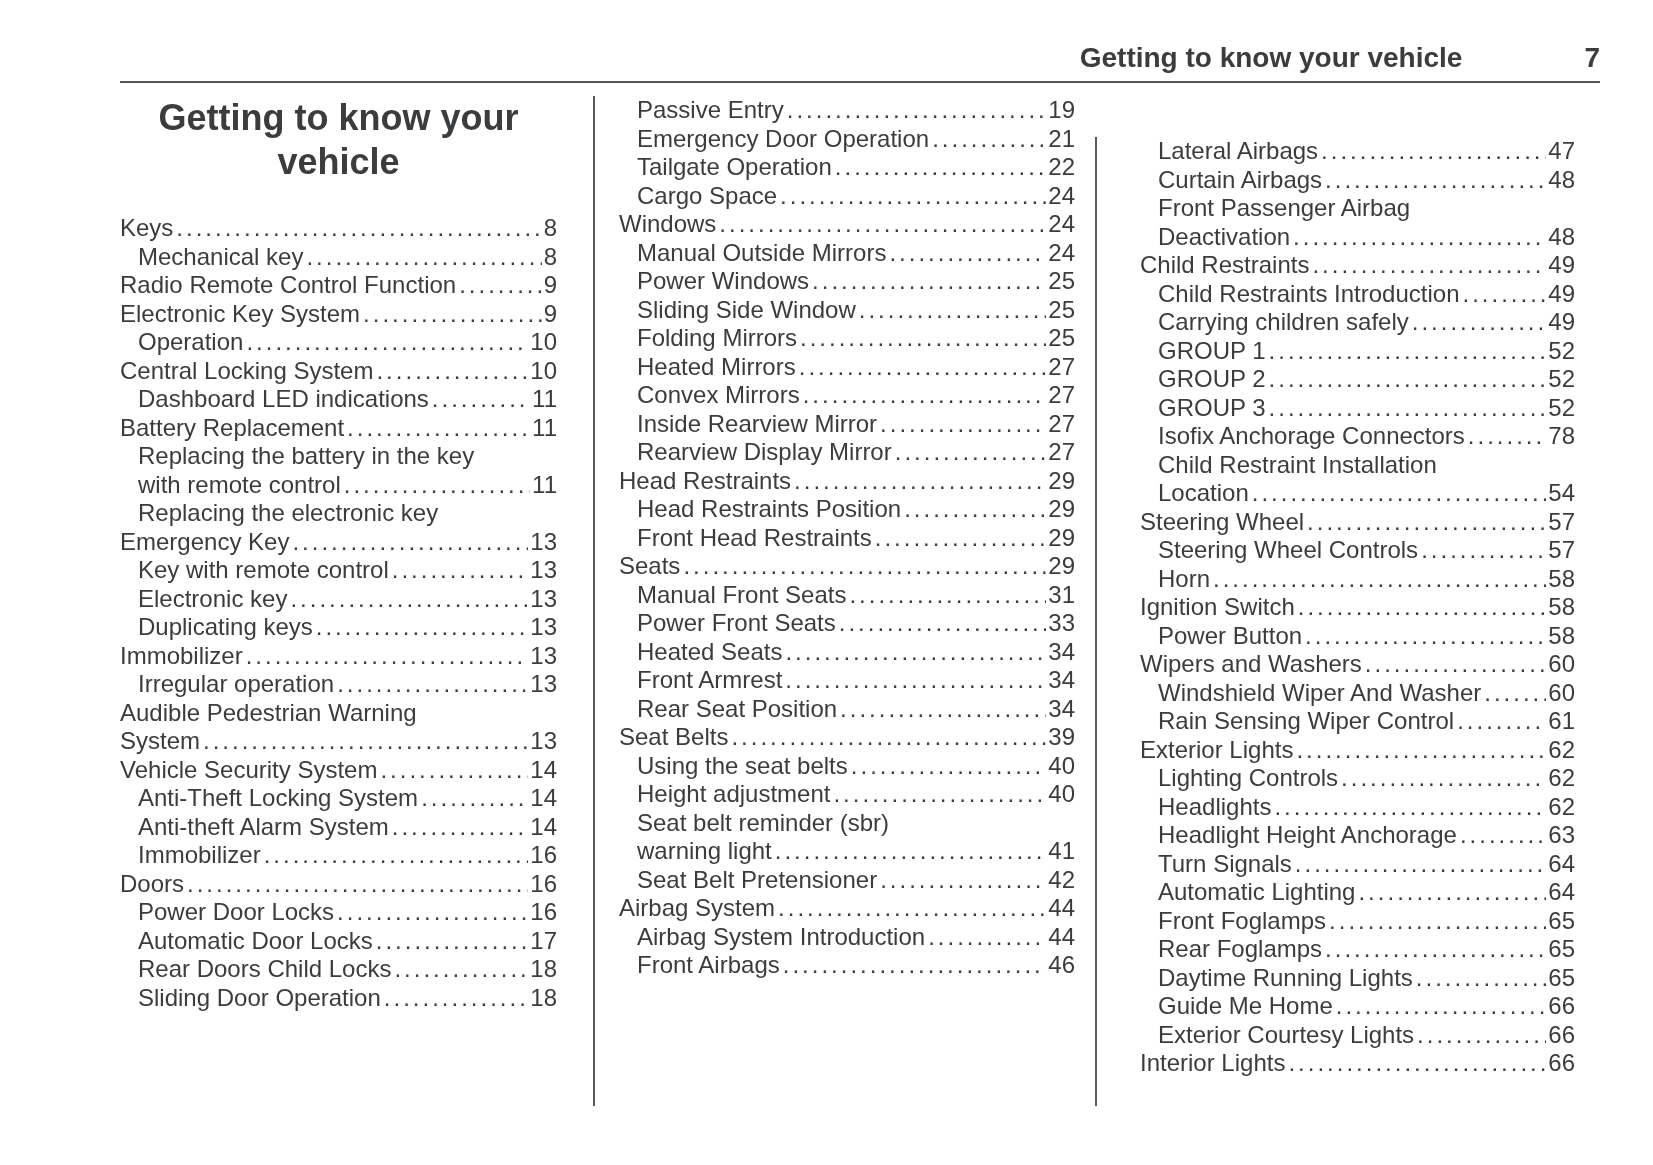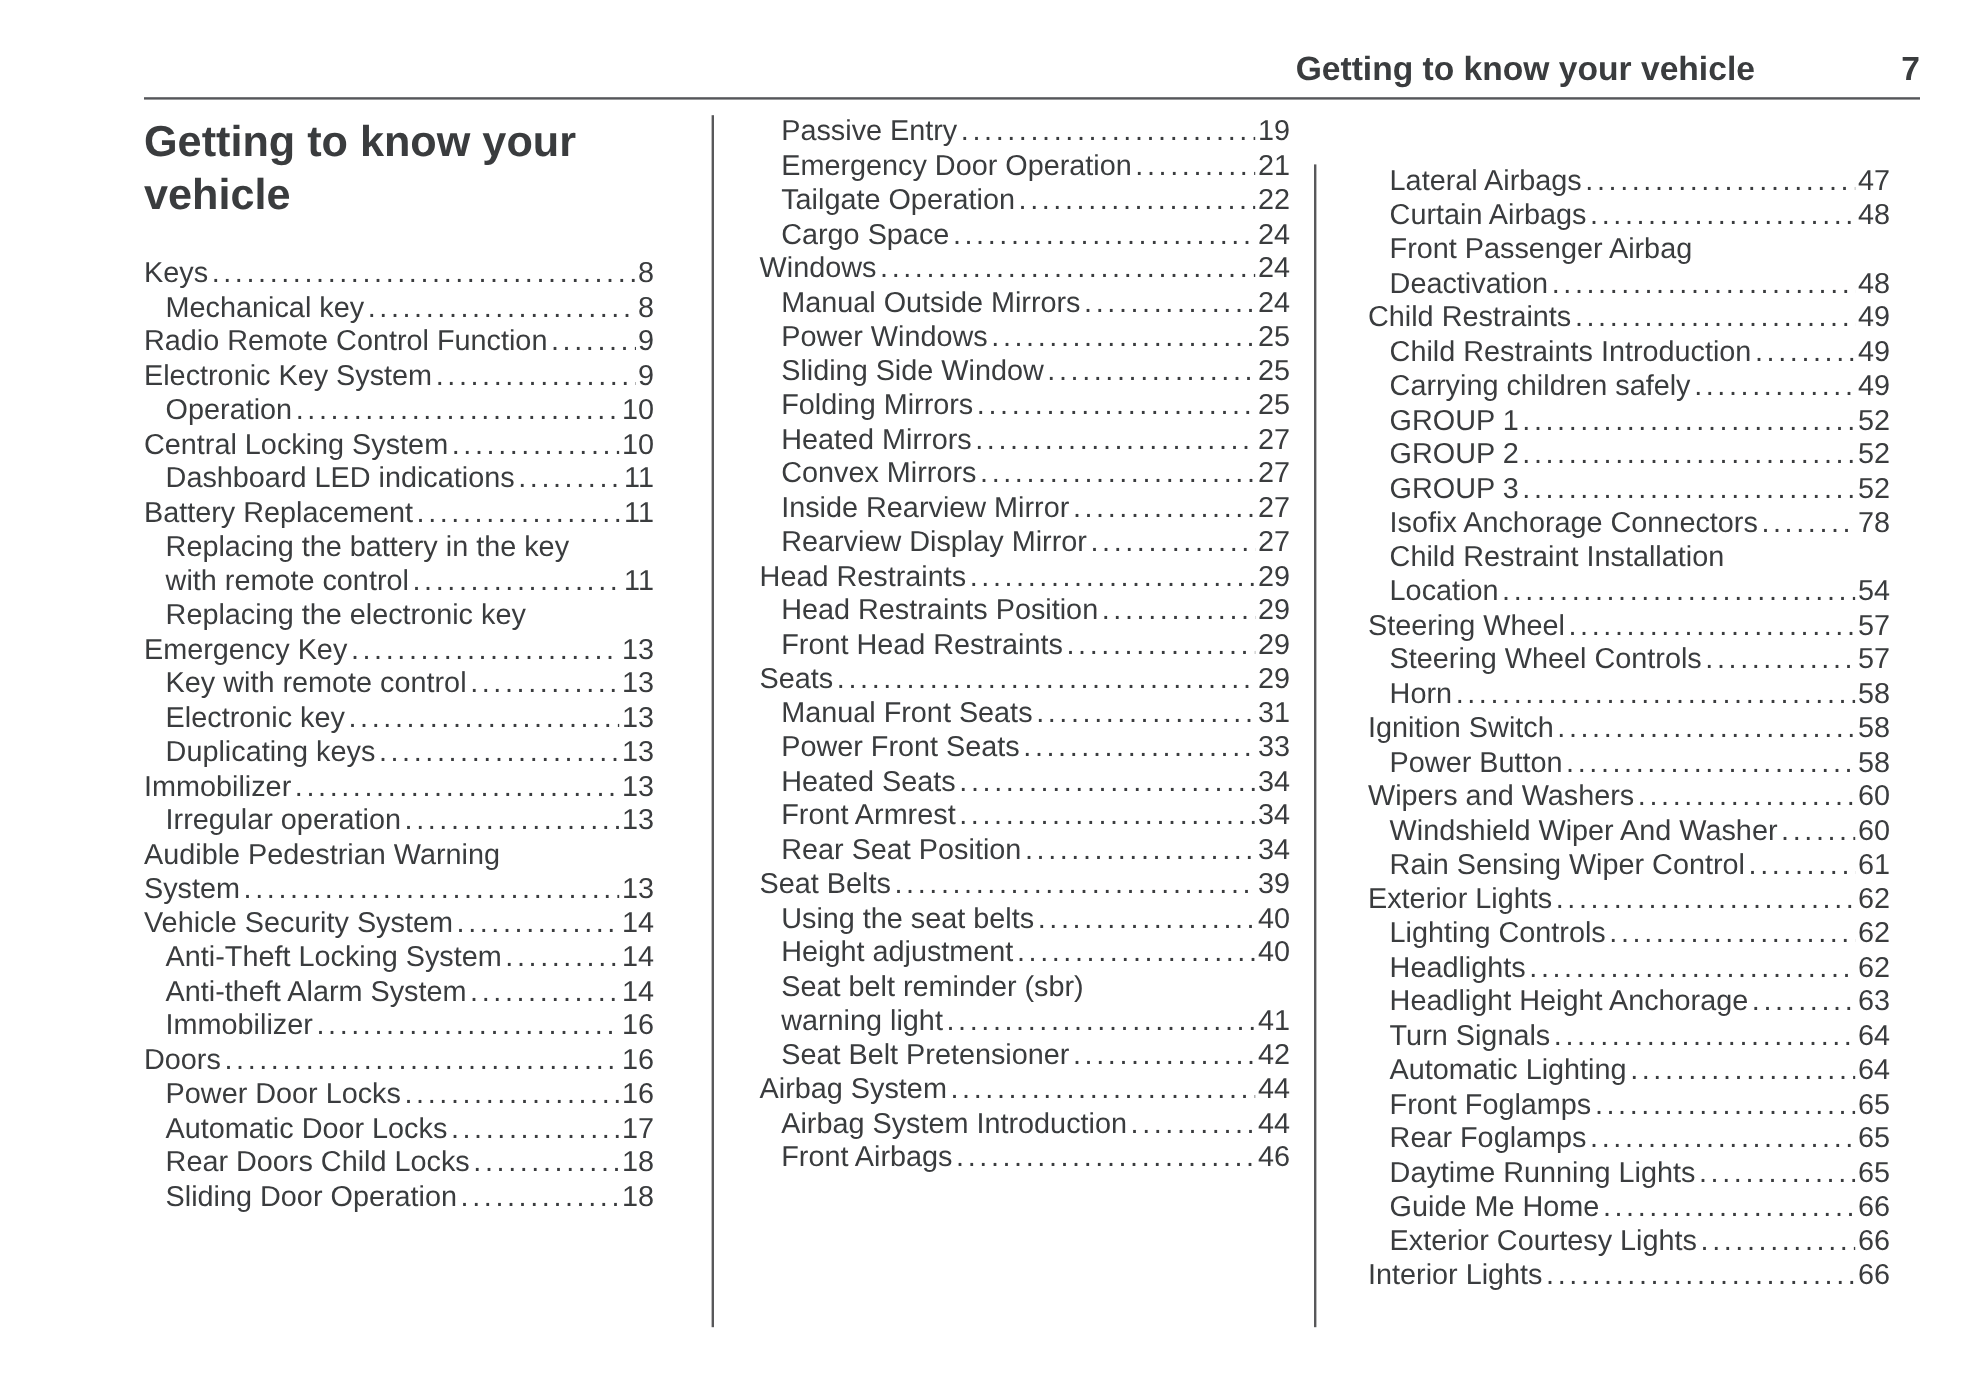--- a/index.html
+++ b/index.html
@@ -10,20 +10,21 @@
   }
   html,body{margin:0;padding:0;}
   body{background:var(--bg);font-family:"Liberation Sans","DejaVu Sans",sans-serif;}
   #page{
     position:relative;
     width:1653px;
     height:1165px;
     background:var(--bg);
     overflow:hidden;
     color:var(--text);
+    text-align:center;
   }
   
   .header{
     position:absolute;
     left:120px;
     width:1480px;
     top:42px;
     display:flex;
     justify-content:flex-end;
     align-items:baseline;
@@ -46,22 +47,22 @@
   
   .content{
     position:absolute;
     left:120px;
     top:96px;
     width:1480px;
     height:1010px;
     display:flex;
   }
   .col{box-sizing:border-box;}
-  .col-1{width:473px;padding-right:48px;}
-  .col-2{width:502px;border-left:2px solid var(--divider);padding-left:38px;padding-right:20px;}
+  .col-1{width:473px;padding-right:36px;}
+  .col-2{width:502px;border-left:2px solid var(--divider);padding-left:24px;padding-right:20px;}
   .col-3{width:505px;border-left:2px solid var(--divider);padding-left:43px;padding-right:25px;margin-top:41px;}
   .section-title{
     font-size:36px;
     line-height:44px;
     font-weight:bold;
     color:var(--text);
     margin-bottom:30px;
   }
   .entry{
     display:flex;

